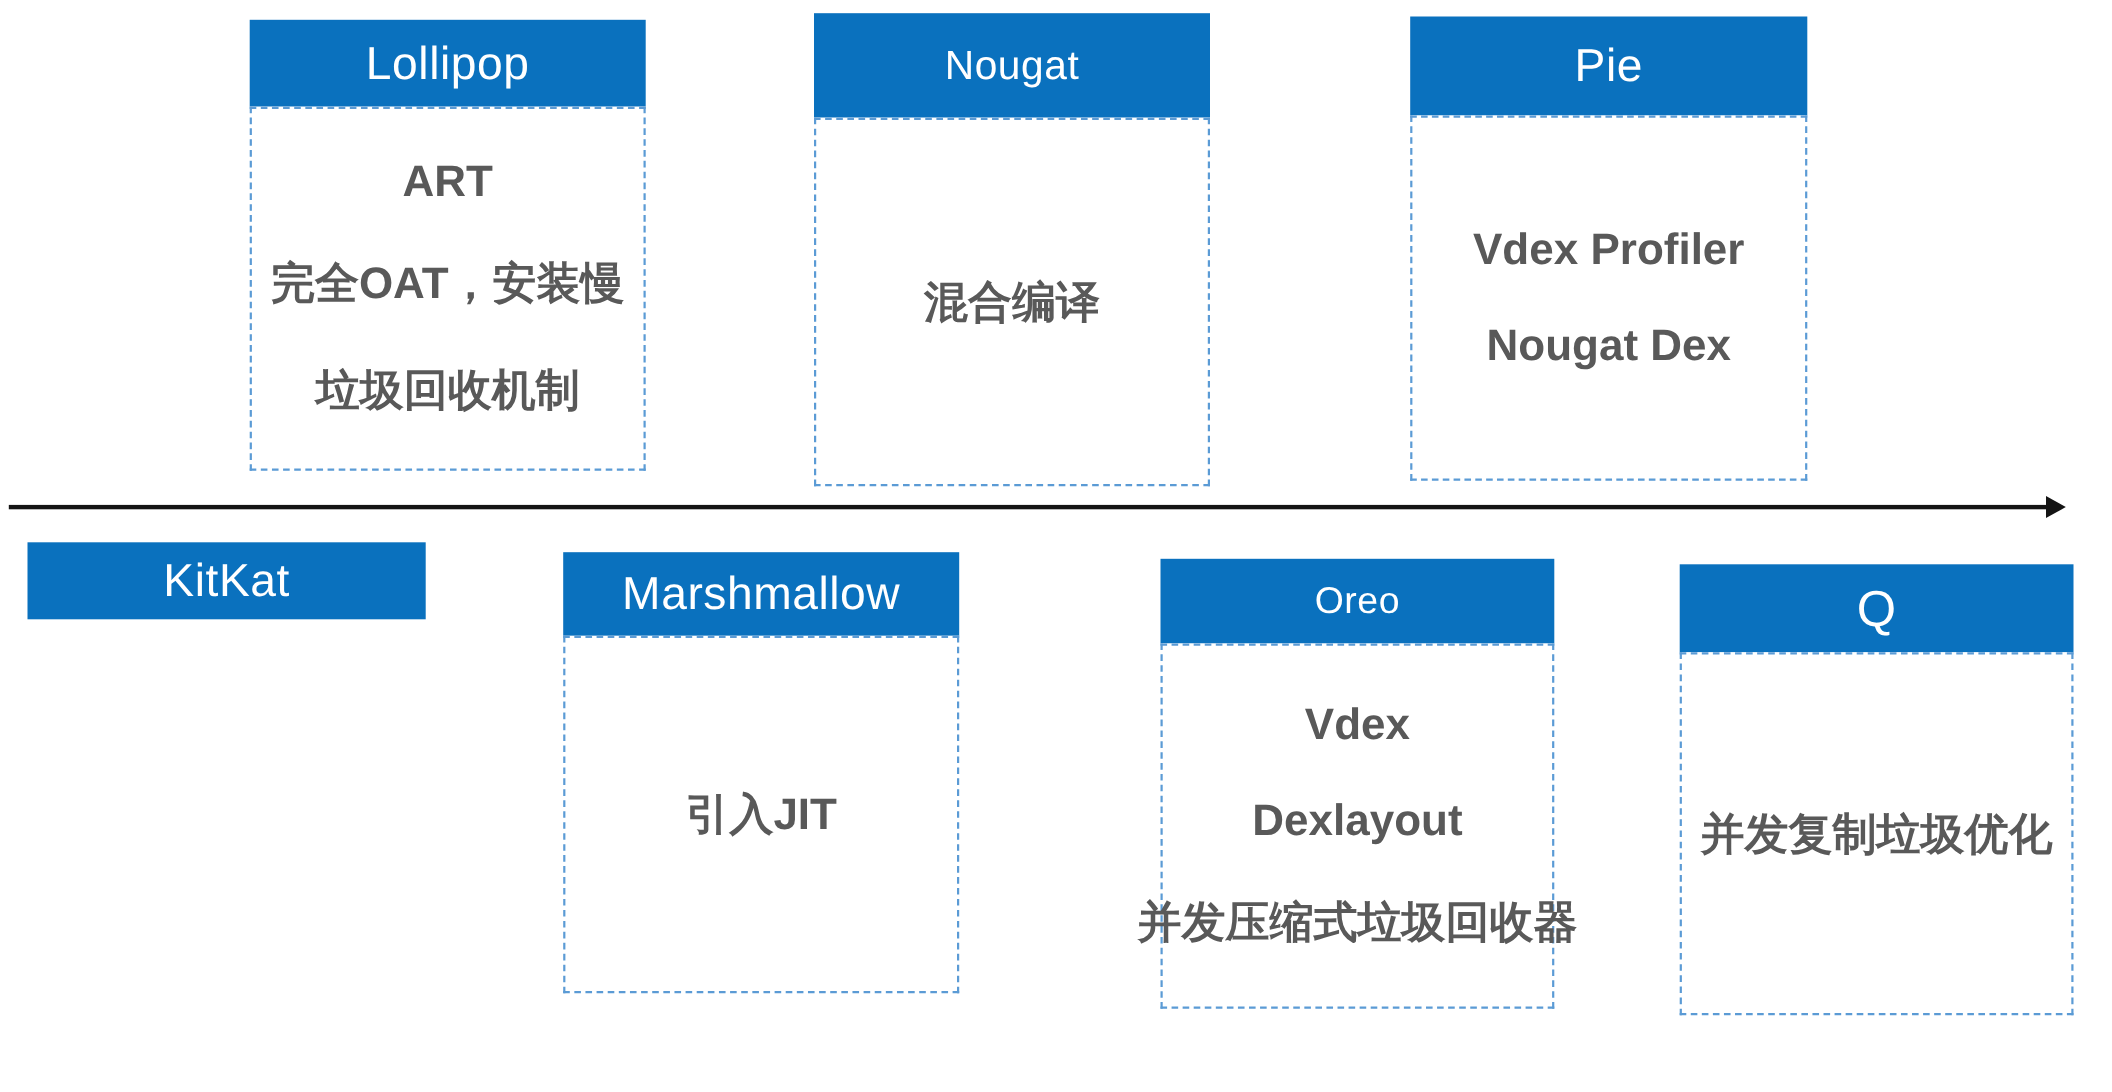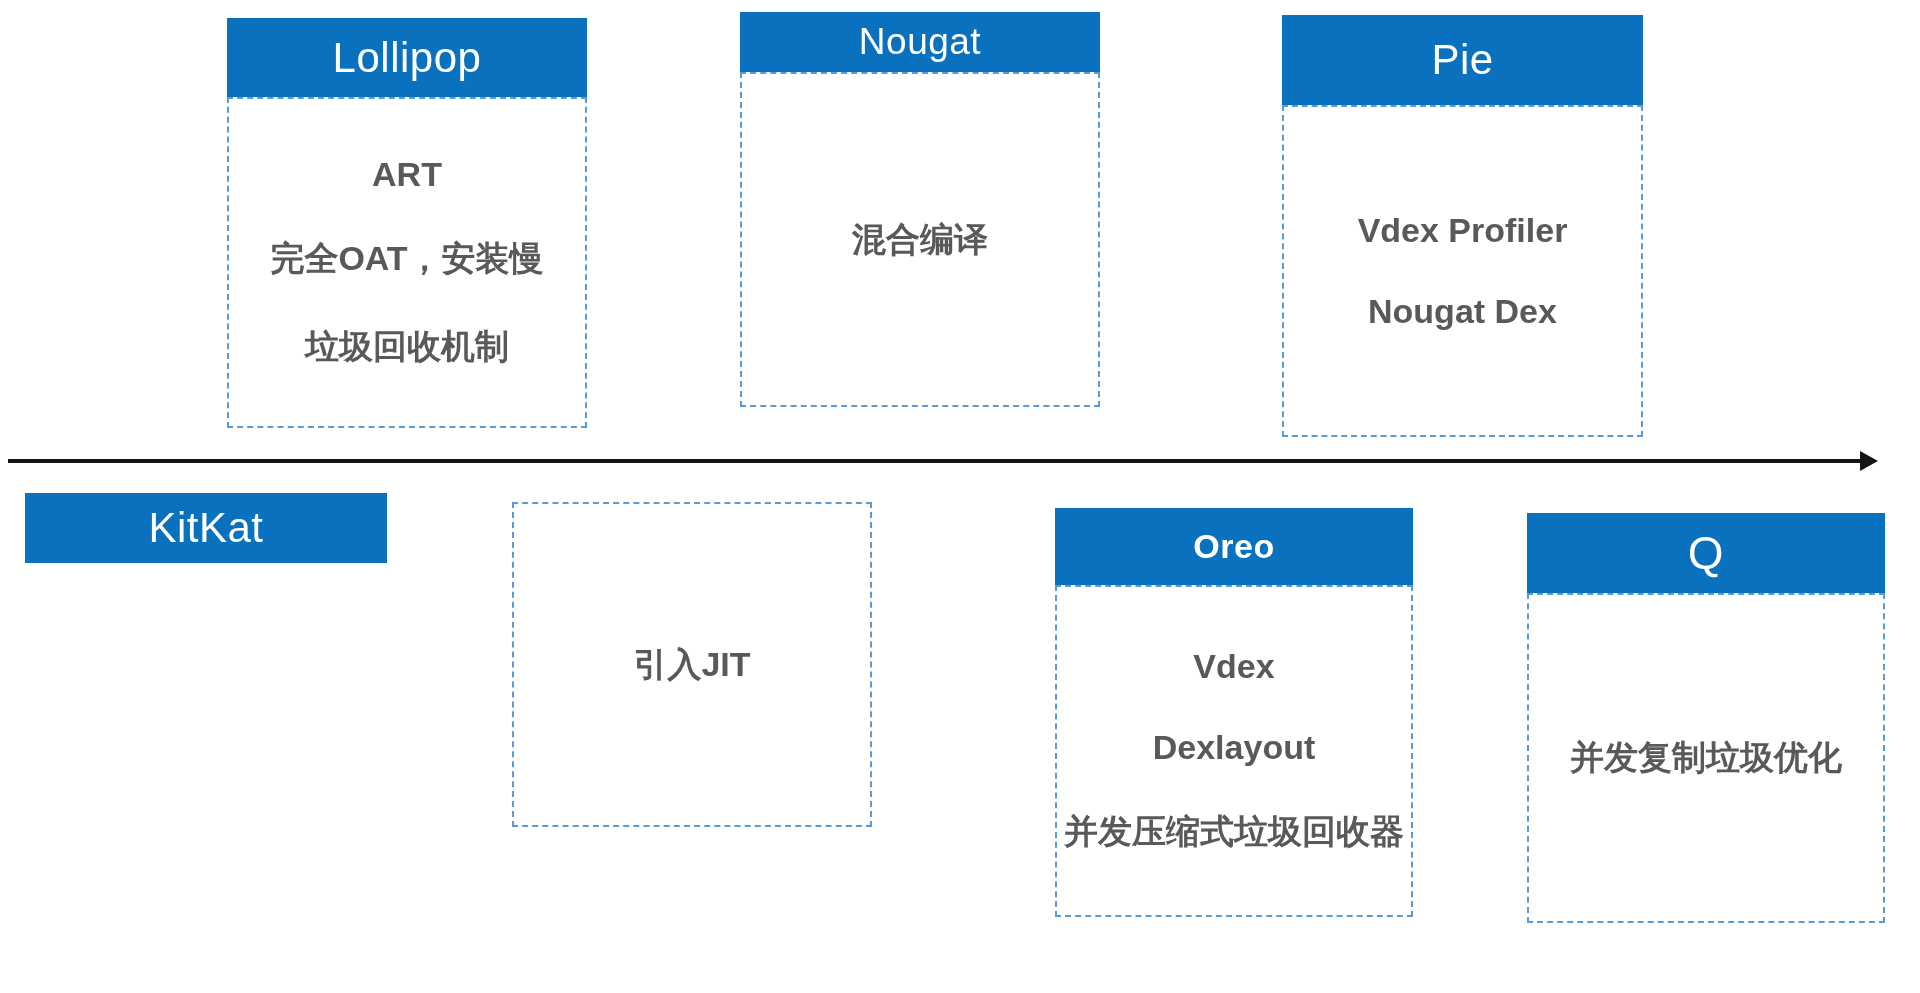--- a/index.html
+++ b/index.html
@@ -25,35 +25,35 @@
     color: var(--header-text);
     display: flex;
     align-items: center;
     justify-content: center;
     font-size: 42px;
     font-weight: 400;
     letter-spacing: 0.5px;
     text-align: right;
   }
   .box-header.h-37 { font-size: 37px; }
-  .box-header.h-34 { font-size: 34px; font-weight: bold; }
+  .box-header.h-34 { font-size: 34px; }
   .box-header.h-46 { font-size: 46px; }
   .box-body {
     border: 2px dashed var(--dashed-border);
     background: #FFFFFF;
     display: flex;
     flex-direction: column;
     align-items: center;
     justify-content: center;
     gap: 42px;
     padding: 10px 6px;
   }
   .feature {
     color: var(--body-text);
-    font-size: 34px;
+    font-size: 40px;
     font-weight: 700;
     text-align: center;
     white-space: nowrap;
   }
   .timeline-line {
     position: absolute;
     left: 8px;
     top: 459px;
     width: 1856px;
     height: 4px;
@@ -80,21 +80,21 @@
       <span>Lollipop</span>
     </div>
     <div class="box-body" style="height:331px">
       <div class="feature">ART</div>
       <div class="feature">完全OAT，安装慢</div>
       <div class="feature">垃圾回收机制</div>
     </div>
   </div>
 
   <div class="box" style="left:740px; top:12px; width:360px">
-    <div class="box-header h-37" style="height:60px">
+    <div class="box-header h-37" style="height:95px">
       <span>Nougat</span>
     </div>
     <div class="box-body" style="height:335px">
       <div class="feature">混合编译</div>
     </div>
   </div>
 
   <div class="box" style="left:1282px; top:15px; width:361px">
     <div class="box-header" style="height:90px">
       <span>Pie</span>
@@ -108,20 +108,23 @@
   <div class="timeline-line"></div>
   <div class="timeline-head"></div>
 
   <div class="box" style="left:25px; top:493px; width:362px">
     <div class="box-header" style="height:70px">
       <span>KitKat</span>
     </div>
   </div>
 
   <div class="box" style="left:512px; top:502px; width:360px">
+    <div class="box-header" style="height:76px">
+      <span>Marshmallow</span>
+    </div>
     <div class="box-body" style="height:325px">
       <div class="feature">引入JIT</div>
     </div>
   </div>
 
   <div class="box" style="left:1055px; top:508px; width:358px">
     <div class="box-header h-34" style="height:77px">
       <span>Oreo</span>
     </div>
     <div class="box-body" style="height:332px">

